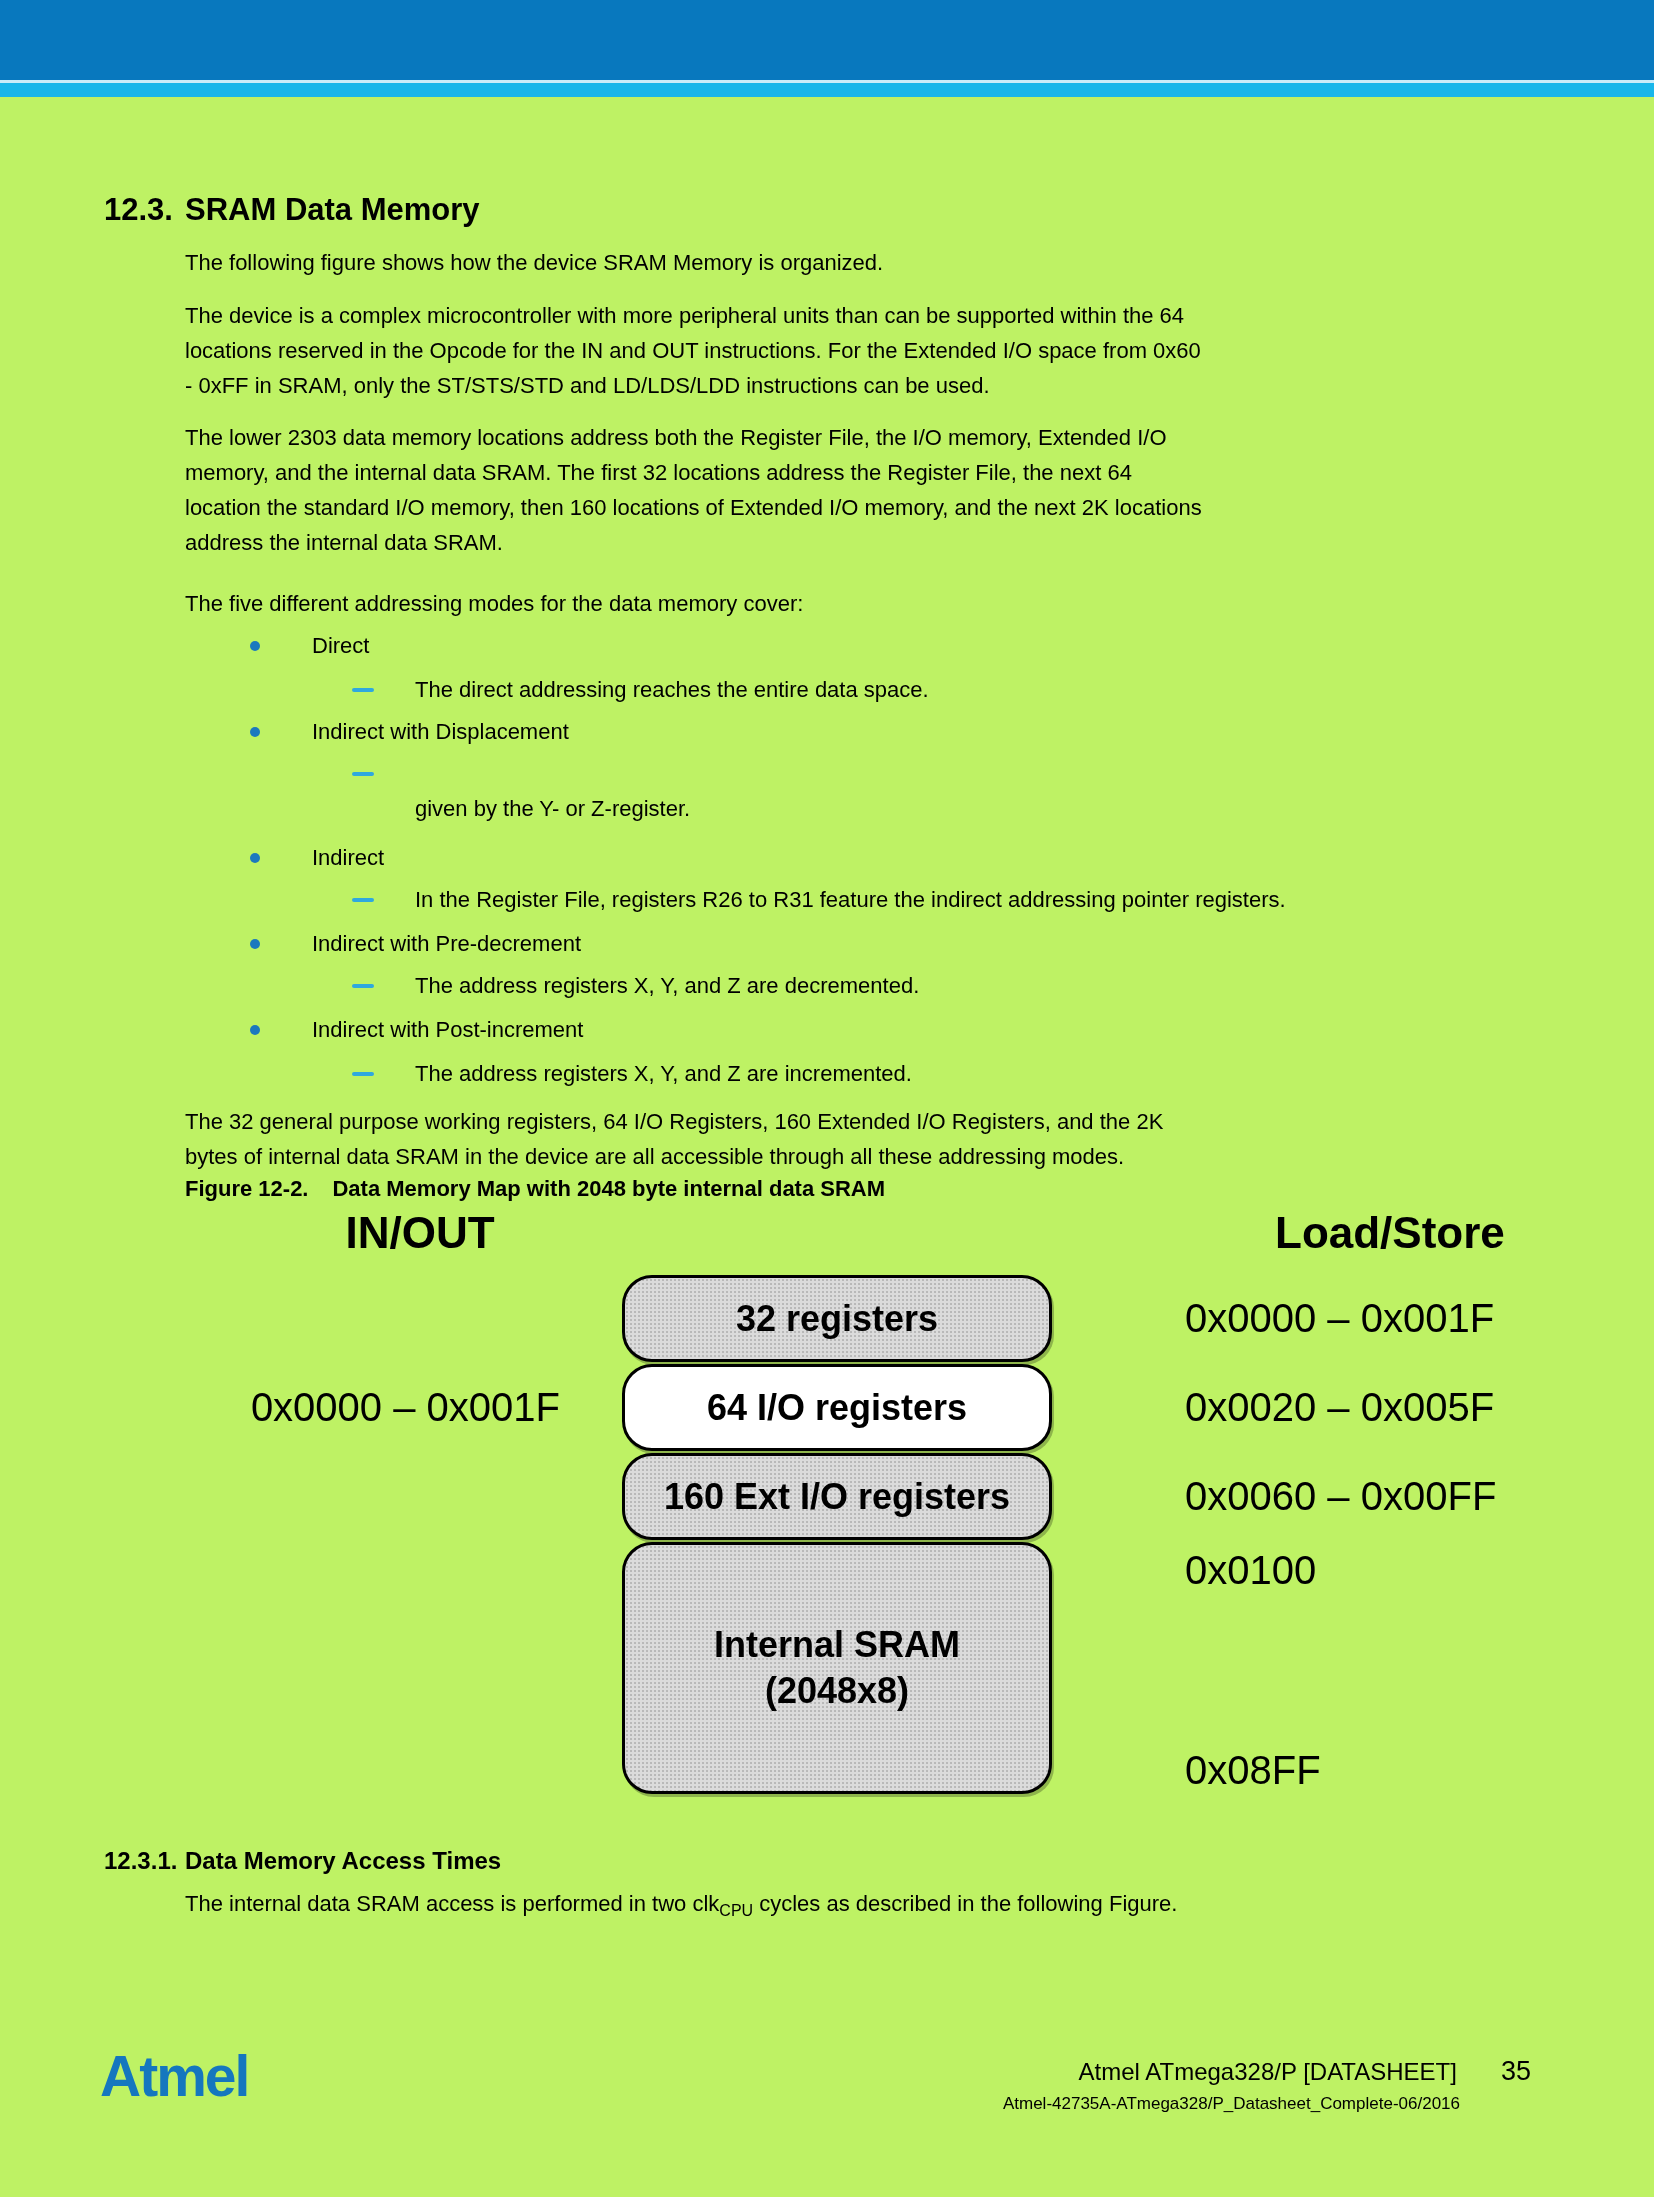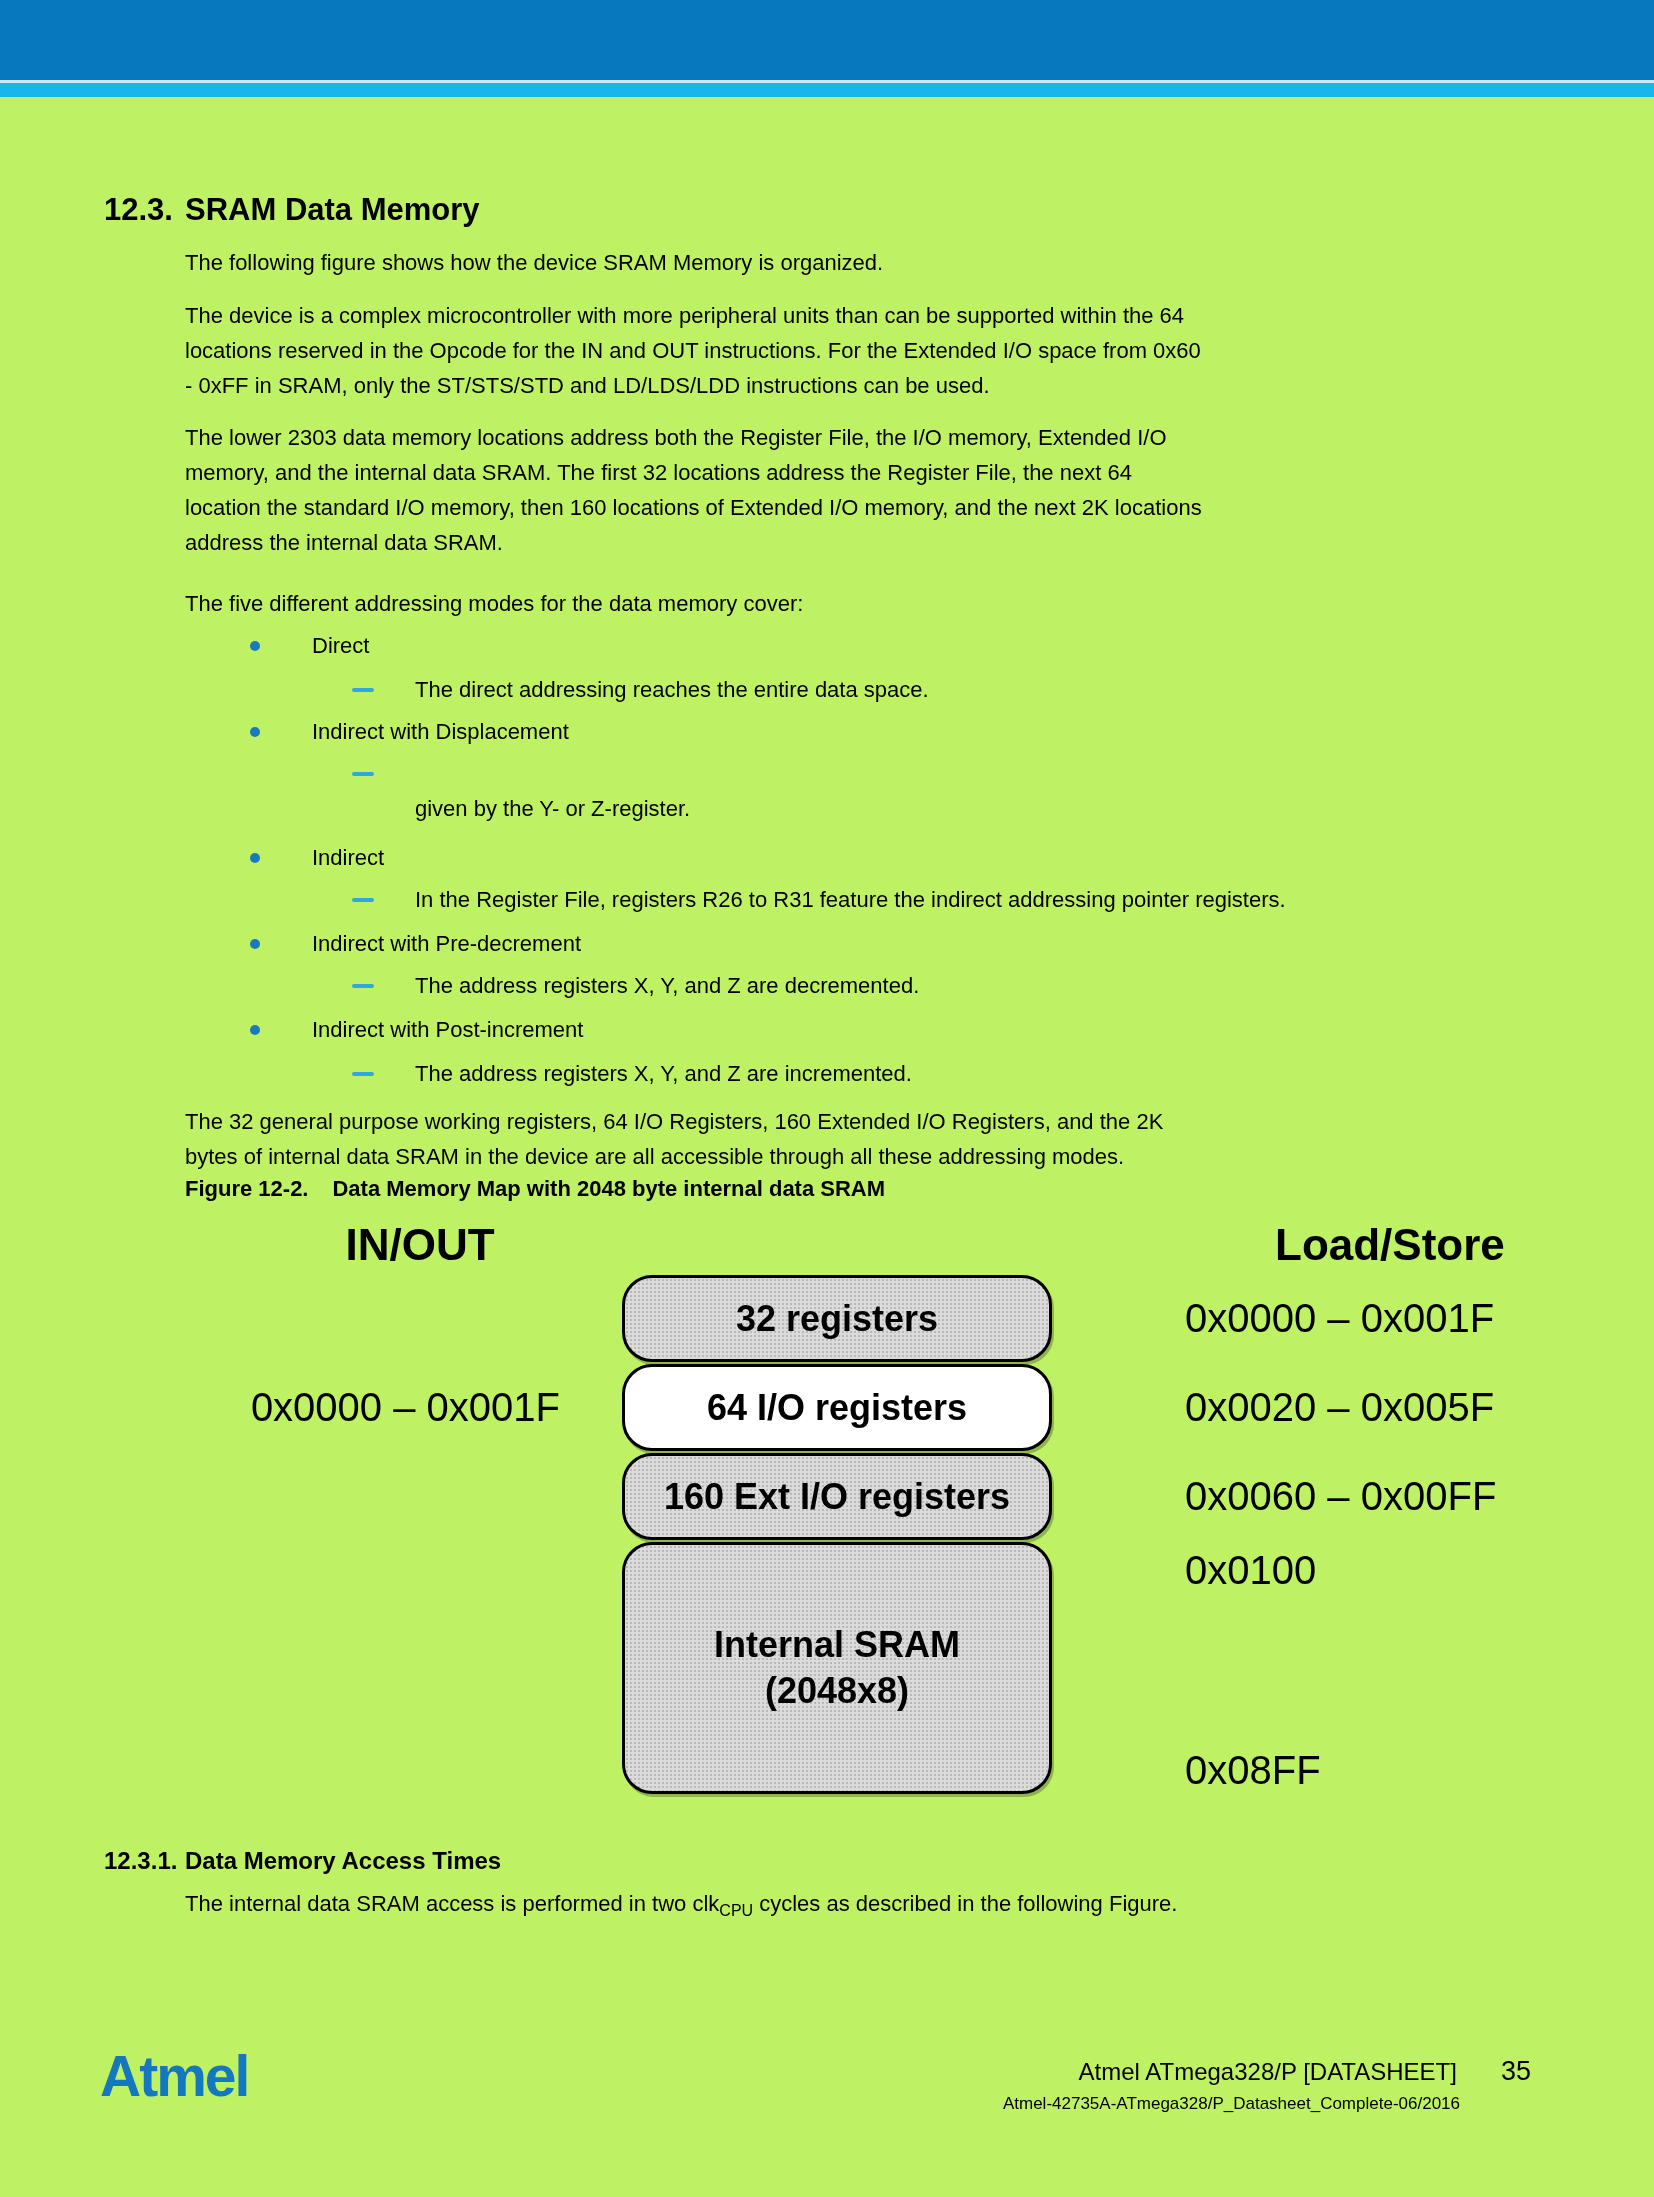--- a/index.html
+++ b/index.html
@@ -22,21 +22,21 @@
   
   .lrow{position:absolute;left:0;width:100%;height:35px;font-size:22px;line-height:35px;white-space:nowrap;}
   .bullet-dot{position:absolute;left:250px;top:13px;width:10px;height:10px;border-radius:50%;}
   .l1-text{position:absolute;left:312px;}
   .dash{position:absolute;left:352px;top:16px;width:22px;height:4px;border-radius:2px;}
   .l2-text{position:absolute;left:415px;}
   .l2-cont{position:absolute;left:415px;}
   
   .fig-caption{position:absolute;left:185px;top:1176px;font-size:22px;font-weight:bold;white-space:nowrap;}
   .fig-caption .cap-label{margin-right:24px;}
-  .dia-head{position:absolute;top:1208px;font-size:44px;font-weight:bold;margin-top:12px;}
+  .dia-head{position:absolute;top:1208px;font-size:44px;font-weight:bold;}
   .dia-head.inout{left:320px;width:200px;text-align:center;}
   .dia-head.loadstore{left:1275px;width:240px;text-align:left;}
   .membox{position:absolute;left:622px;width:430px;box-sizing:border-box;
           border:3px solid #000;border-radius:30px;
           display:flex;align-items:center;justify-content:center;
           font-weight:bold;font-size:36px;text-align:center;
           box-shadow:2px 3px 0 rgba(0,0,0,0.25);}
   .membox.gray{background-color:#dbdbdb;
      background-image:radial-gradient(rgba(120,120,120,.35) 1px, transparent 1px);
      background-size:4px 4px;}

